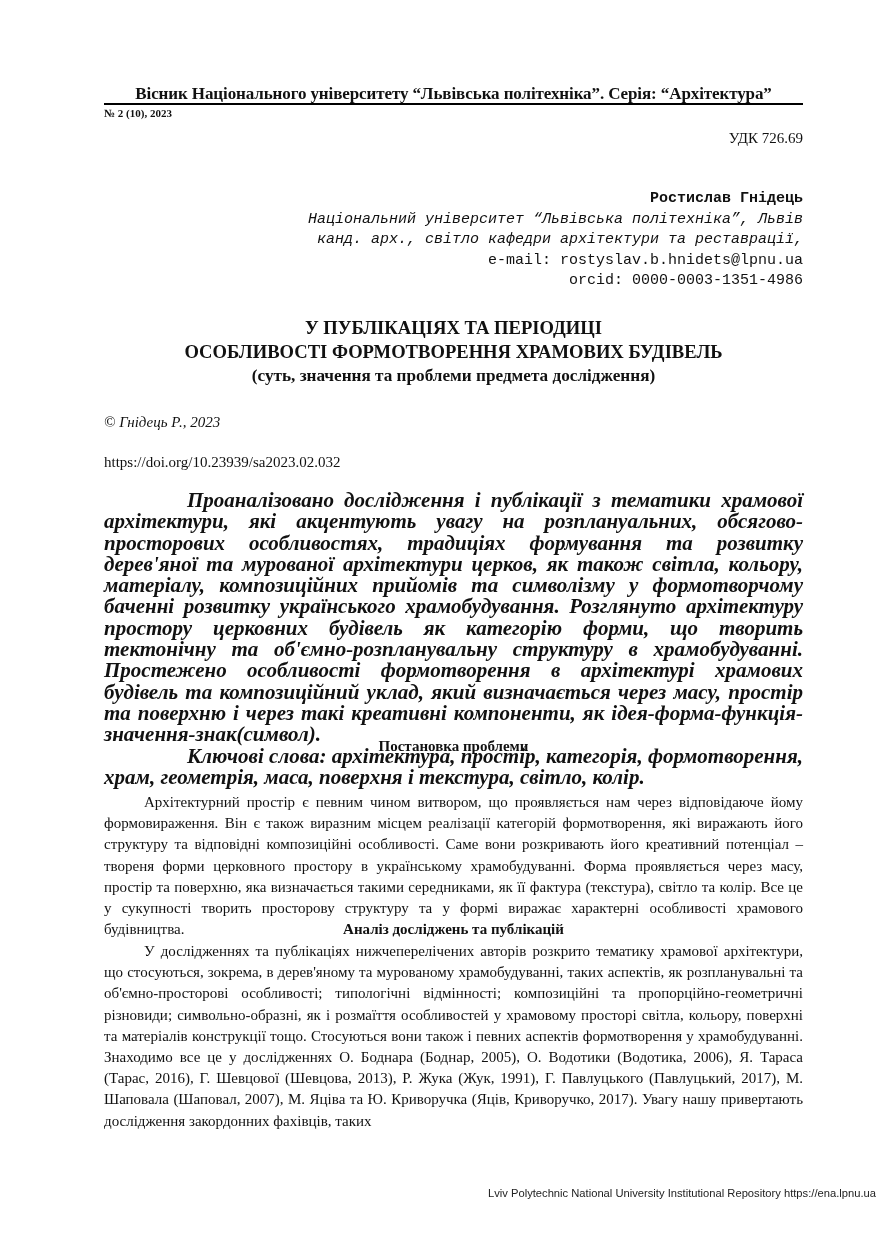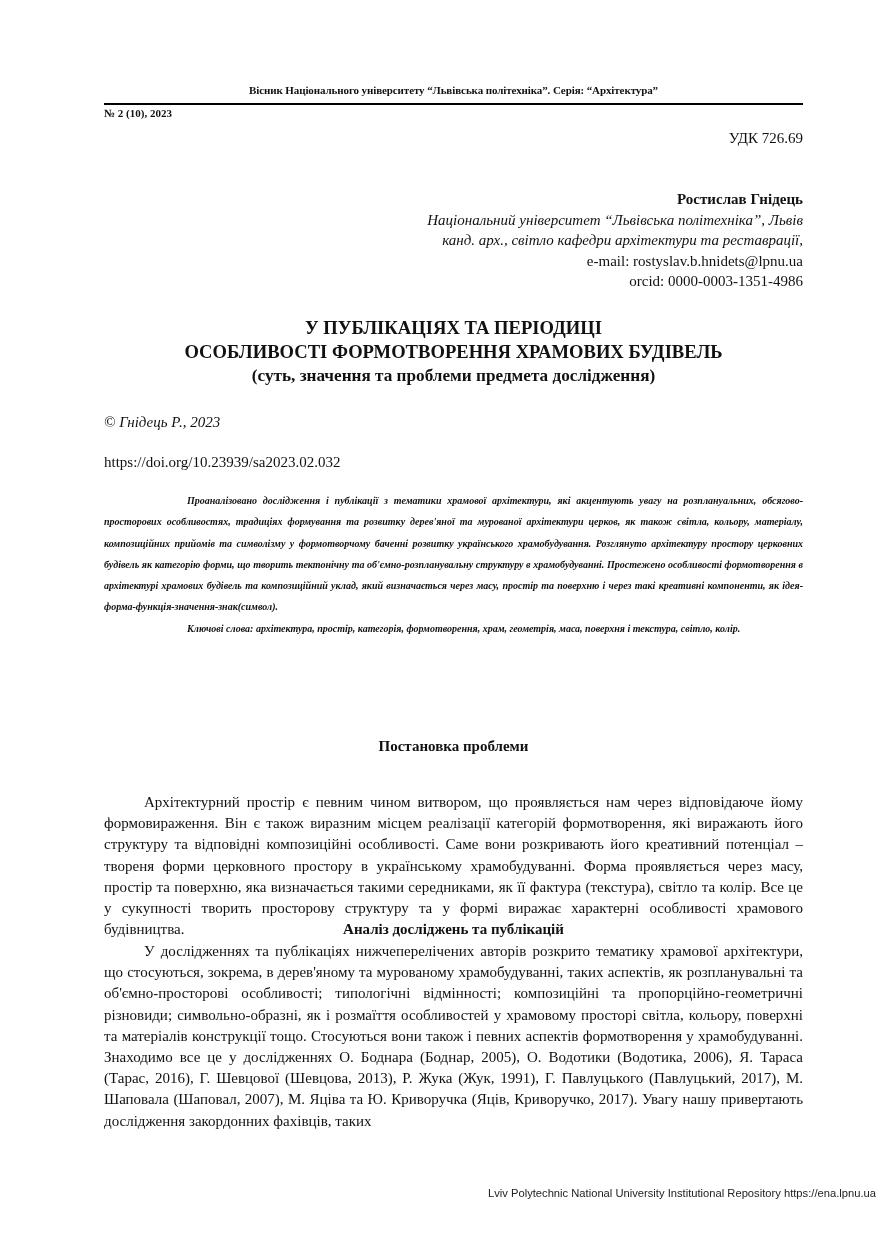--- a/index.html
+++ b/index.html
@@ -3,52 +3,52 @@
 <meta charset="utf-8">
 <style>
   html, body { margin: 0; padding: 0; background: #ffffff; }
   body {
     width: 876px; height: 1240px; position: relative; overflow: hidden;
     font-family: "Liberation Serif", serif; color: #111;
   }
   .page { position: absolute; left: 104px; width: 699px; top: 0; }
   .journal-title {
     position: absolute; top: 84px; left: 0; width: 699px; text-align: center;
-    font-weight: bold; font-size: 11px; letter-spacing: -0.1px;
+    font-weight: bold; font-size: 17px; letter-spacing: -0.1px;
   }
   .rule {
     position: absolute; top: 103px; left: 0; width: 699px; height: 0;
     border-top: 2.4px solid #000;
   }
   .issue {
     position: absolute; top: 107px; left: 0; font-weight: bold; font-size: 11px;
   }
   .udc {
     position: absolute; top: 130px; right: 0; font-weight: normal; font-size: 15px;
   }
   .author-block {
-    position: absolute; top: 189px; right: 0; text-align: right; font-size: 15px; line-height: 20.5px;
+    position: absolute; top: 189px; right: 0; text-align: right; font-size: 15px; line-height: 20.5px; font-family: Liberation Mono, monospace;
   }
   .author-name { font-weight: bold; }
   .author-affil, .author-pos { font-style: italic; }
   .title-block {
     position: absolute; top: 316px; left: 0; width: 699px; text-align: center;
     font-weight: bold; line-height: 24px;
   }
   .title-line { font-size: 18.6px; }
   .subtitle { font-size: 17.2px; }
   .copyright {
     position: absolute; top: 414px; left: 0; font-style: italic; font-size: 15px;
   }
   .doi {
     position: absolute; top: 454px; left: 0; font-size: 15px;
   }
   .abstract {
     position: absolute; top: 490px; left: 0; width: 699px;
-    font-style: italic; font-weight: bold; font-size: 10px; line-height: 21.3px;
+    font-style: italic; font-weight: bold; font-size: 21px; line-height: 21.3px;
     text-align: justify;
   }
   .abstract p { margin: 0; text-indent: 83px; }
   .section-head {
     position: absolute; left: 0; width: 699px; text-align: center;
     font-weight: bold; font-size: 15px;
   }
   .body-text {
     position: absolute; left: 0; width: 699px; font-size: 15px; line-height: 21.2px;
     text-align: justify;

